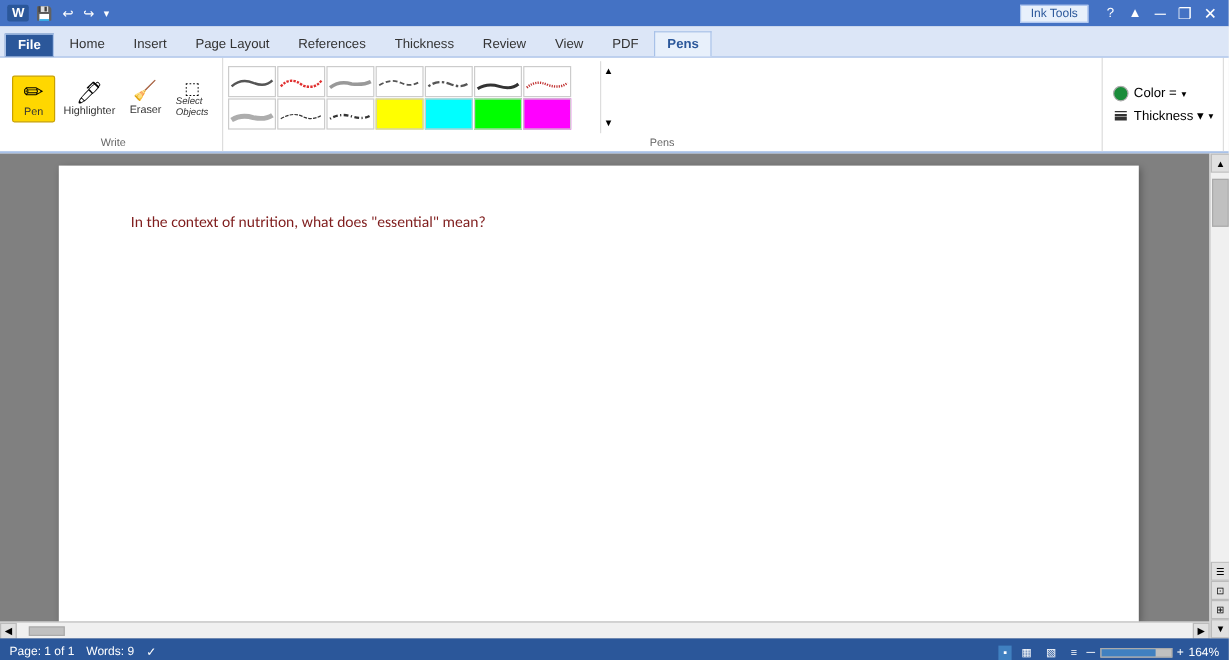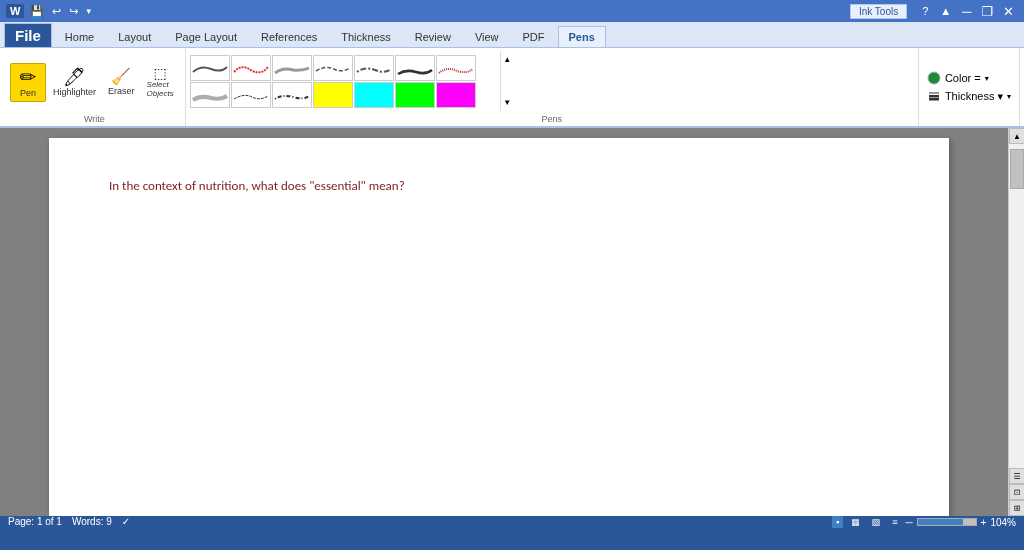--- a/index.html
+++ b/index.html
@@ -184,23 +184,23 @@
       width: 900px;
       min-height: 380px;
       box-shadow: 2px 2px 6px rgba(0,0,0,0.3);
       padding: 40px 60px;
       position: relative;
     }
 
     
     #status-bar {
       background: #2b579a;
-      height: 34px;
-      display: flex;
-      align-items: flex-start;
+      height: 18px;
+      display: flex;
+      align-items: flex-end;
       padding: 0 8px;
       color: white;
       font-size: 10px;
       justify-content: space-between;
       position: absolute;
       bottom: 0;
       left: 0;
       right: 0;
     }
     #status-left { display: flex; gap: 10px; }
@@ -282,23 +282,23 @@
     <span style="background:#e8f0fb;color:#2b579a;padding:1px 8px;font-size:10px;border:1px solid #aec6f0;margin-right:8px;">Ink Tools</span>
     <span style="font-size:11px;cursor:pointer;padding:1px 5px;color:white;">?</span>
     <span style="font-size:11px;cursor:pointer;padding:1px 5px;color:white;">▲</span>
     <span class="title-btn">─</span>
     <span class="title-btn">❐</span>
     <span class="title-btn">✕</span>
   </div>
 </div>
 
 <div id="ribbon-tabs">
-  <div class="ribbon-tab active" style="background:#2b579a;color:white;font-size:15px;padding:3px 10px;">File</div>
+  <div class="ribbon-tab active" style="background:#2b579a;color:white;font-size:11px;padding:3px 10px;">File</div>
   <div class="ribbon-tab">Home</div>
-  <div class="ribbon-tab">Layout</div>
+  <div class="ribbon-tab">Insert</div>
   <div class="ribbon-tab">Page Layout</div>
   <div class="ribbon-tab">References</div>
   <div class="ribbon-tab">Thickness</div>
   <div class="ribbon-tab">Review</div>
   <div class="ribbon-tab">View</div>
   <div class="ribbon-tab">PDF</div>
   <div class="ribbon-tab ink-active">Pens</div>
 </div>
 
 <div id="ribbon">
@@ -461,15 +461,15 @@
     <span style="background:#4080c0;padding:1px 4px;font-size:9px;cursor:pointer;">▪</span>
     <span style="padding:1px 4px;font-size:9px;cursor:pointer;">▦</span>
     <span style="padding:1px 4px;font-size:9px;cursor:pointer;">▧</span>
     <span style="padding:1px 4px;font-size:9px;cursor:pointer;">≡</span>
 
     <span style="cursor:pointer;font-size:10px;">─</span>
     <div style="width:60px;height:8px;background:#c0c0c0;border:1px solid #aaa;position:relative;display:inline-block;vertical-align:middle;">
       <div style="width:45px;height:6px;background:#4080c0;position:absolute;top:0;left:0;"></div>
     </div>
     <span style="cursor:pointer;font-size:10px;">+</span>
-    <span>104%</span>
+    <span>164%</span>
   </div>
 </div>
 
 </body></html>

